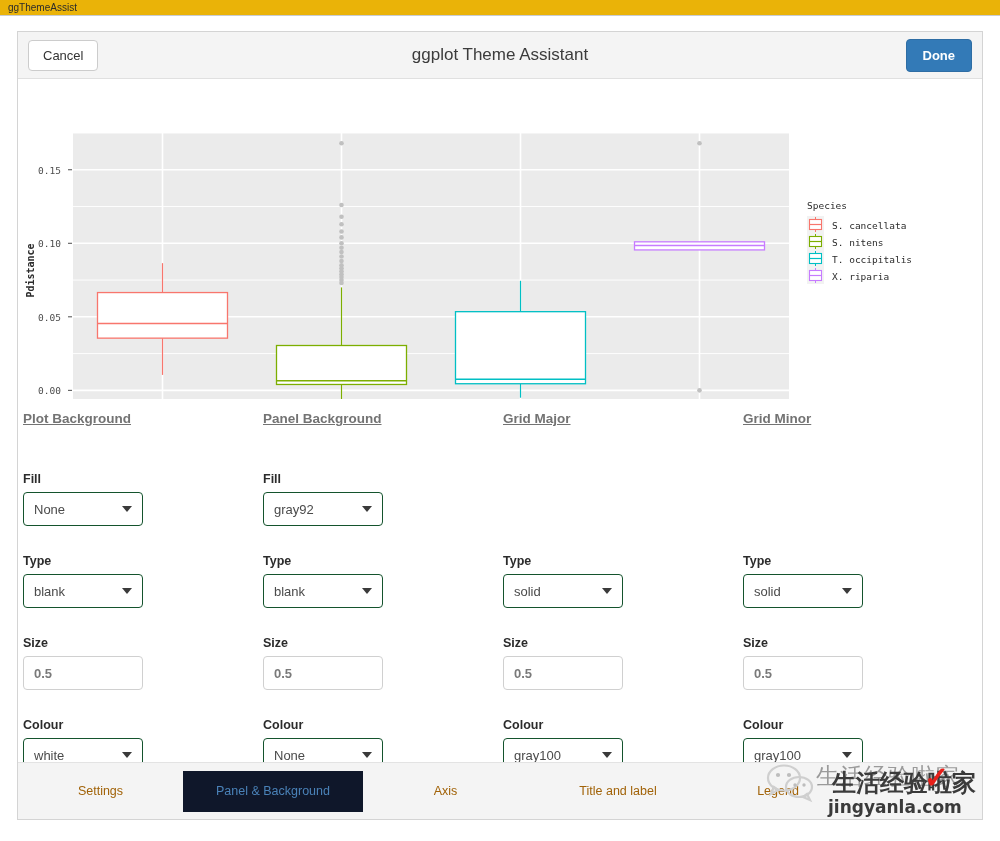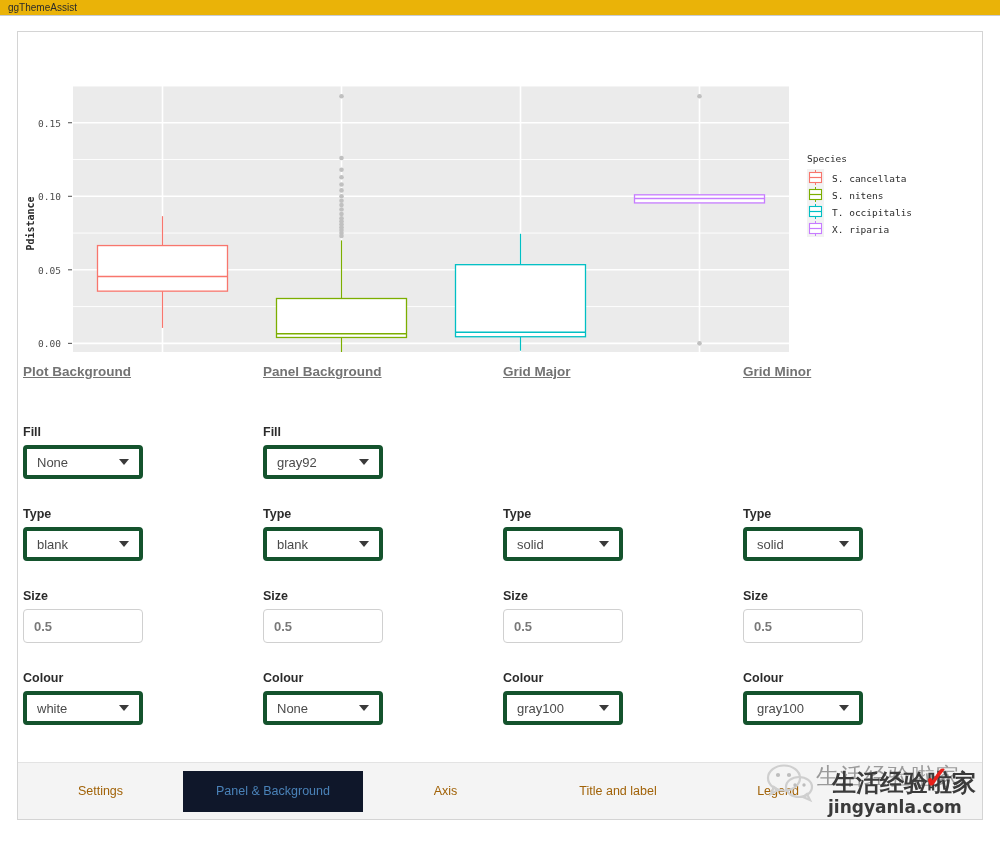--- a/index.html
+++ b/index.html
@@ -62,21 +62,21 @@
   .ctrl-head {
     font-size:13.5px; font-weight:bold; color:#737373;
     text-decoration:underline; margin:0 0 18px 0; display:inline-block;
     cursor:pointer;
   }
   .field { margin-bottom:14px;margin-top:28px; }
   .field.hidden-slot { visibility:hidden; }
   .field-label { font-size:12.5px; font-weight:bold; color:#2b2b2b; margin-bottom:6px; }
   .select-box {
     position:relative; width:120px; height:34px;
-    border:4px solid #14532d; border-radius:4px; background:#fff;
+    border:1px solid #14532d; border-radius:4px; background:#fff;
     display:flex; align-items:center; padding:0 10px; cursor:pointer;
   }
   .select-box .val { font-size:13px; color:#4a4a4a; }
   .caret {
     position:absolute; right:10px; top:50%; transform:translateY(-50%);
     width:0; height:0; border-left:5px solid transparent;
     border-right:5px solid transparent; border-top:6px solid #3a3a3a;
   }
   .text-box {
     width:120px; height:34px; border:1px solid #d0d0d0; border-radius:4px;
@@ -130,20 +130,25 @@
 <body>
 
 <div id="app">
 
   <div class="os-titlebar">
     <span class="t">ggThemeAssist</span>
   </div>
 
   <div class="dialog">
 
+    <div class="dlg-header">
+      <button class="btn-cancel">Cancel</button>
+      <div class="dlg-title">ggplot Theme Assistant</div>
+      <button class="btn-done">Done</button>
+    </div>
 
     <div class="dlg-body">
 
       <div class="plot-wrap">
         <svg class="plot-svg" id="plot-svg" width="964" height="320" viewBox="0 0 964 320">
             <rect x="55" y="54" width="716" height="275" fill="#ebebeb"></rect>
             <line x1="55" x2="771" y1="274.5882352941176" y2="274.5882352941176" stroke="#ffffff" stroke-width="0.9"></line>
             <line x1="55" x2="771" y1="201.05882352941177" y2="201.05882352941177" stroke="#ffffff" stroke-width="0.9"></line>
             <line x1="55" x2="771" y1="127.52941176470588" y2="127.52941176470588" stroke="#ffffff" stroke-width="0.9"></line>
             <line x1="55" x2="771" y1="54" y2="54" stroke="#ffffff" stroke-width="0.9"></line>

